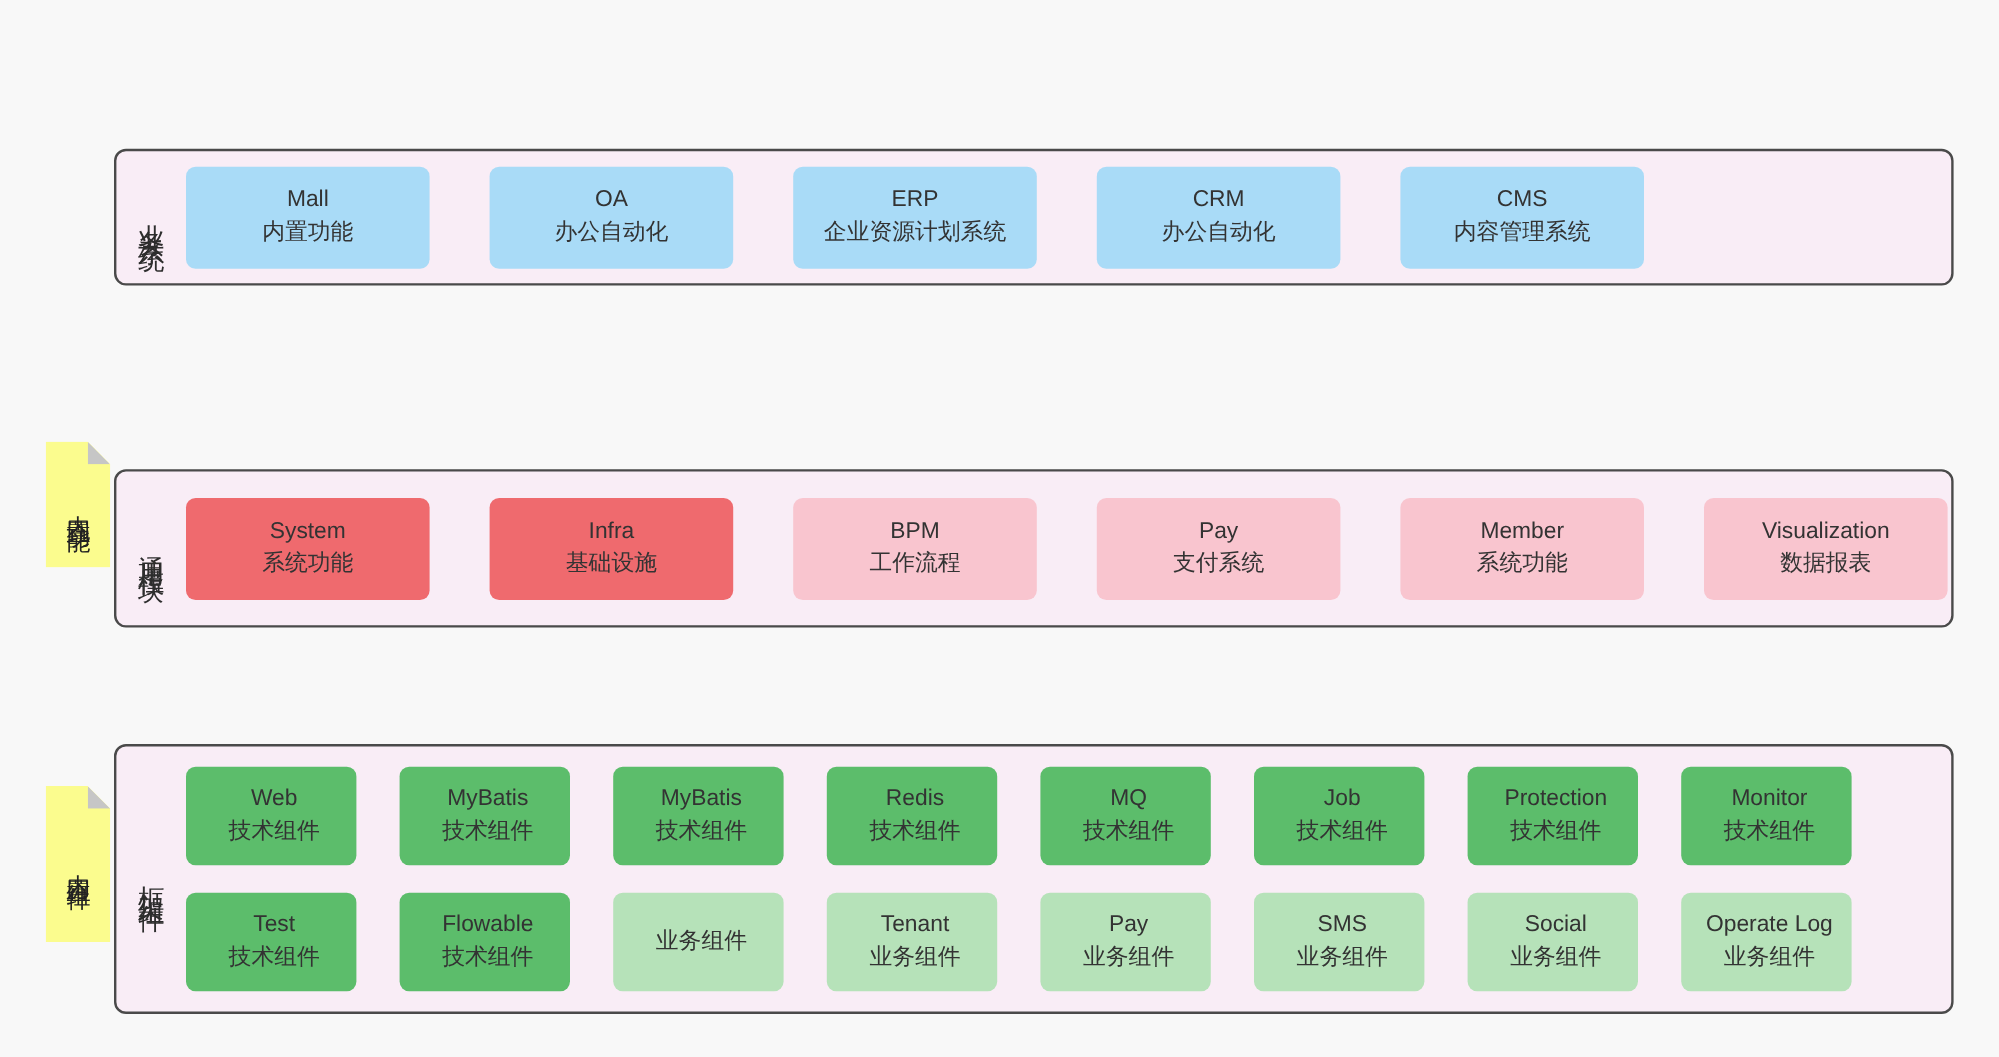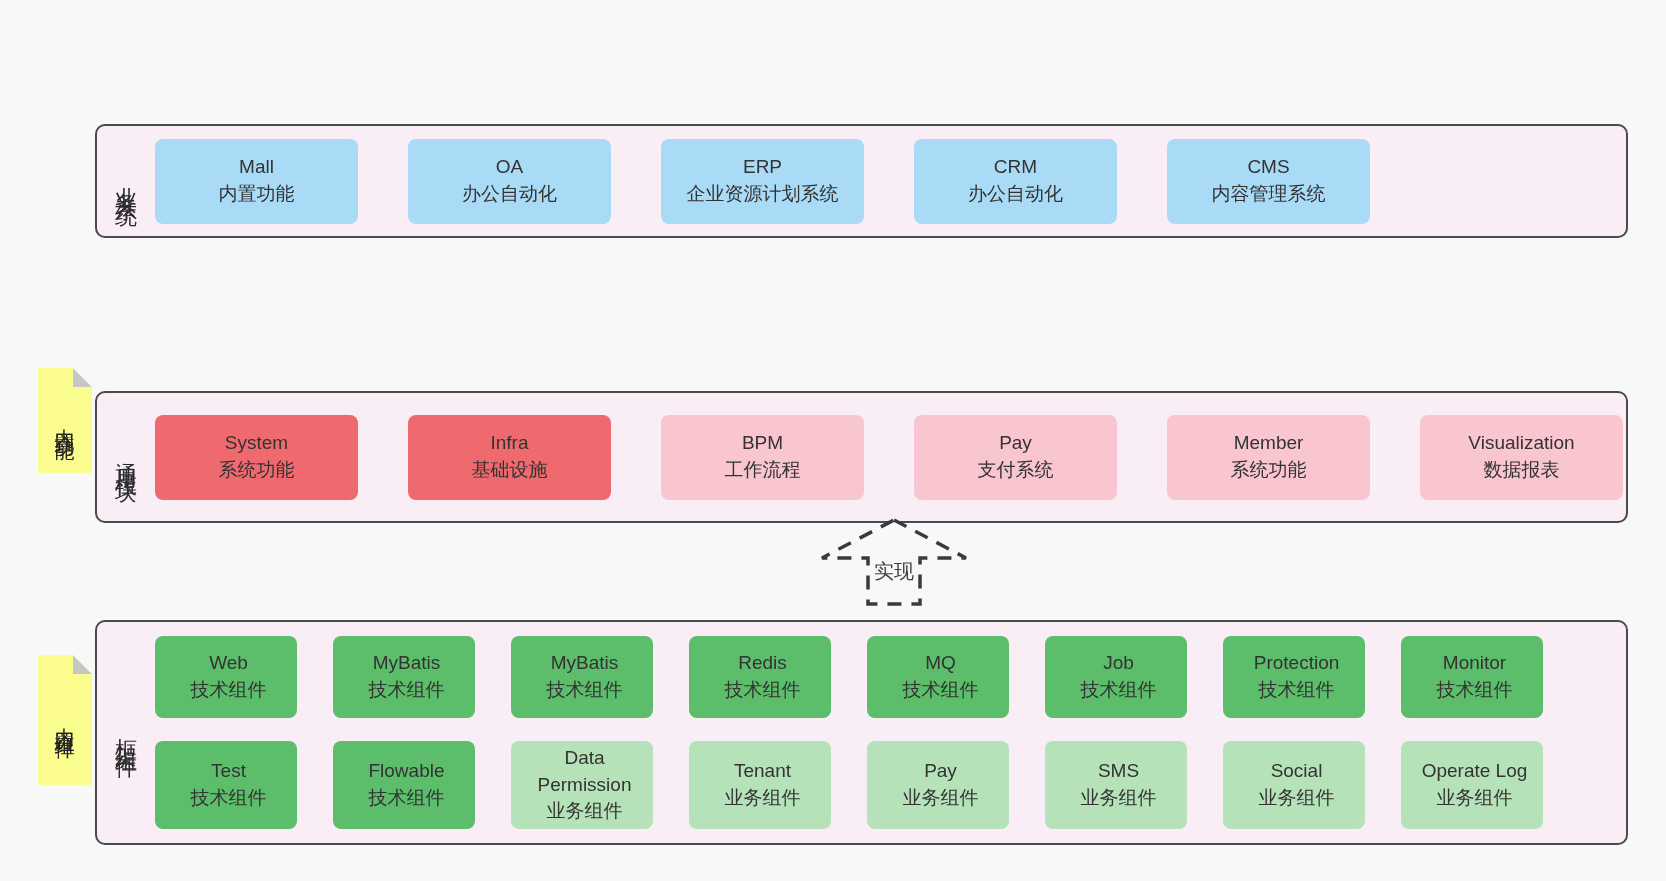--- a/index.html
+++ b/index.html
@@ -158,26 +158,20 @@
             <div>系统功能</div>
           </div>
           <div class="box v-pink">
             <div>Visualization</div>
             <div>数据报表</div>
           </div>
         </div>
       </div>
   </section>
 
-  <div class="arrow" id="arrow-implement">
-    <svg viewBox="0 0 158 96">
-      <polygon points="79,6 151,44 105,44 105,90 53,90 53,44 7,44" fill="#f8f8f8" stroke="#3a3a3a" stroke-width="3.5" stroke-dasharray="14 10" stroke-linejoin="miter"></polygon>
-    </svg>
-    <span class="arrow-label">实现</span>
-  </div>
 
   <section class="layer" id="layer-components">
     <div class="layer-label">
       <span>框架组件</span>
     </div>
     <div class="boxes">
         <div class="box-row">
           <div class="box v-green">
             <div>Web</div>
             <div>技术组件</div>
@@ -214,21 +208,20 @@
         <div class="box-row">
           <div class="box v-green">
             <div>Test</div>
             <div>技术组件</div>
           </div>
           <div class="box v-green">
             <div>Flowable</div>
             <div>技术组件</div>
           </div>
           <div class="box v-green-light">
-            <div>Data Permission</div>
             <div>业务组件</div>
           </div>
           <div class="box v-green-light">
             <div>Tenant</div>
             <div>业务组件</div>
           </div>
           <div class="box v-green-light">
             <div>Pay</div>
             <div>业务组件</div>
           </div>

